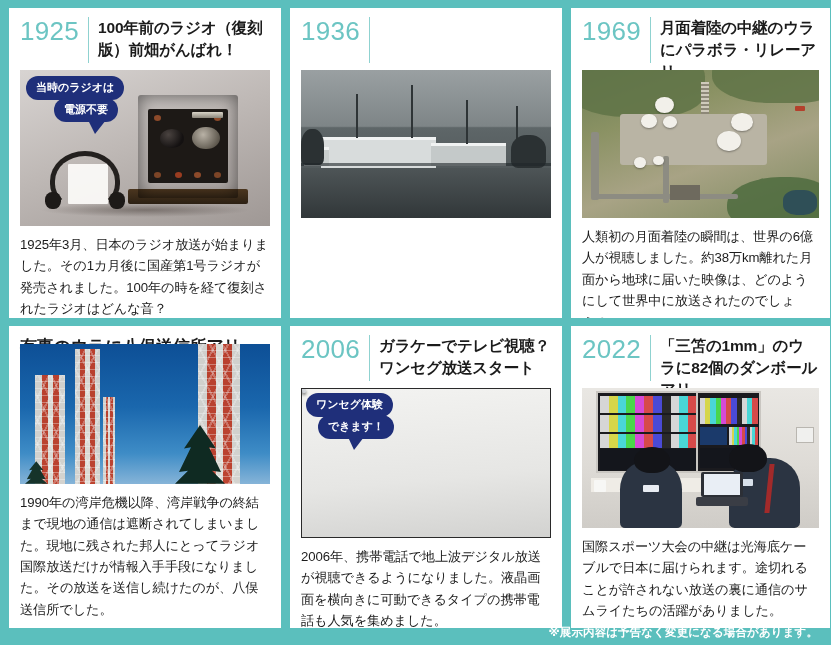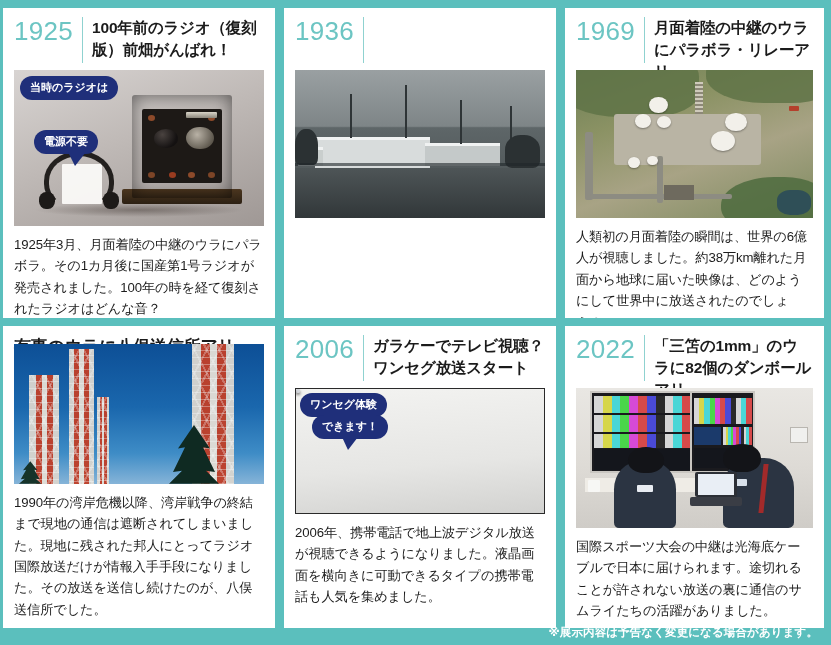--- a/index.html
+++ b/index.html
@@ -12,21 +12,21 @@
     background: #5bbfbd;
     font-family: "Liberation Sans", "DejaVu Sans", sans-serif;
     overflow: hidden;
   }
 
   .board {
     position: relative;
     width: 831px;
     height: 645px;
     box-sizing: border-box;
-    padding: 8px 9px 0 3px;
+    padding: 8px 9px 0 9px;
   }
 
   .grid {
     display: grid;
     grid-template-columns: 272px 272px 259px;
     grid-template-rows: 310px 302px;
     column-gap: 9px;
     row-gap: 8px;
   }
 
@@ -98,21 +98,21 @@
     color: #ffffff;
     font-size: 11px;
     font-weight: 700;
     line-height: 1.35;
     border-radius: 13px;
     padding: 4px 10px 5px 10px;
     text-align: center;
     white-space: nowrap;
   }
   .bubble.b1 { left: 6px; top: 6px; }
-  .bubble.b2 { left: 20px; top: 28px; border-radius: 12px; margin-top: 32px; }
+  .bubble.b2 { left: 34px; top: 28px; border-radius: 12px; }
   .bubble.b2::after {
     content: "";
     position: absolute;
     left: 34px;
     bottom: -12px;
     width: 0; height: 0;
     border-left: 7px solid transparent;
     border-right: 11px solid transparent;
     border-top: 14px solid #1f2f7a;
   }
@@ -321,21 +321,21 @@
           </div>
           <div class="white-box"></div>
           <div class="headphone">
             <div class="hp-cup" style="left:-16%;bottom:-6%"></div>
             <div class="hp-cup" style="right:-16%;bottom:-6%"></div>
           </div>
           <div class="bubble b1">当時のラジオは</div>
           <div class="bubble b2">電源不要</div>
         </div>
       </div>
-      <div class="body-text">1925年3月、月面着陸の中継のウラにパラボラ。その1カ月後に国産第1号ラジオが発売されました。100年の時を経て復刻されたラジオはどんな音？</div>
+      <div class="body-text">1925年3月、日本のラジオ放送が始まりました。その1カ月後に国産第1号ラジオが発売されました。100年の時を経て復刻されたラジオはどんな音？</div>
     </div>
 
     <div class="card">
       <div class="card-head">
         <div class="year">1936</div>
         <div class="rule"></div>
       </div>
       <div class="media" style="height:148px">
         <div class="media-inner scene-mono">
           <div class="mono-ground"></div>
@@ -408,21 +408,21 @@
       </div>
       <div class="body-text">1990年の湾岸危機以降、湾岸戦争の終結まで現地の通信は遮断されてしまいました。現地に残された邦人にとってラジオ国際放送だけが情報入手手段になりました。その放送を送信し続けたのが、八俣送信所でした。</div>
     </div>
 
     <div class="card">
       <div class="card-head">
         <div class="year">2006</div>
         <div class="rule"></div>
         <div class="headline">ガラケーでテレビ視聴？ワンセグ放送スタート</div>
       </div>
-      <div class="media" style="height:126px;border:1px solid #2a2a2a;box-sizing:border-box">
+      <div class="media" style="height:150px;border:1px solid #2a2a2a;box-sizing:border-box">
         <div class="media-inner scene-phones">
 
           <div class="phone">
             <div class="ph-screen" style="left:9%;top:36%;width:30%;height:28%;background:#15161c;transform:rotate(-7deg);border:2px solid #c9ccd2"></div>
             <div class="ph-hinge" style="left:20%;top:60%;width:4%;height:10%;transform:rotate(-7deg)"></div>
             <div class="ph-base" style="left:9%;top:66%;width:34%;height:16%;background:linear-gradient(180deg,#2b3f7e,#16224a);transform:rotate(-6deg)"></div>
           </div>
 
           <div class="phone">
             <div class="ph-screen" style="left:38%;top:29%;width:24%;height:26%;background:radial-gradient(circle at 45% 55%,#6fe06f,#2aa0d0 55%,#123a5a 100%);transform:rotate(-5deg);border:2px solid #d4d7dc"></div>

